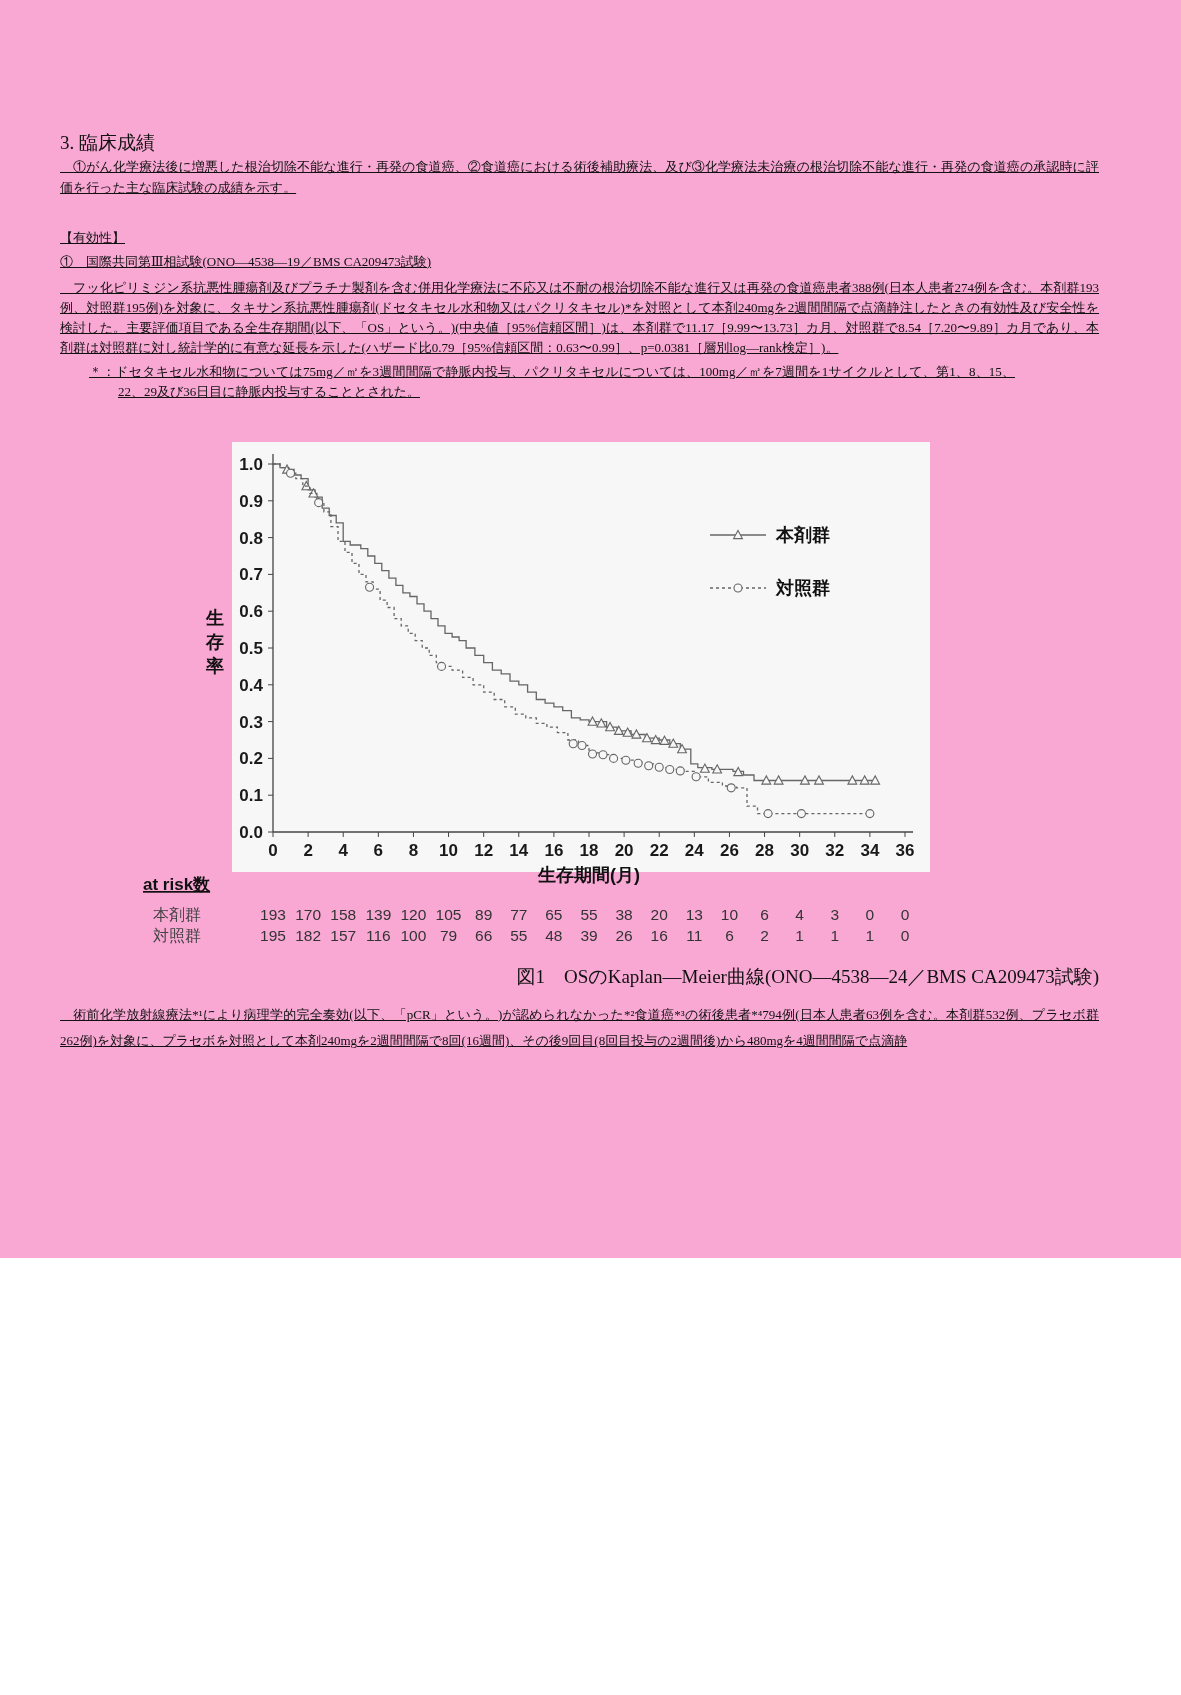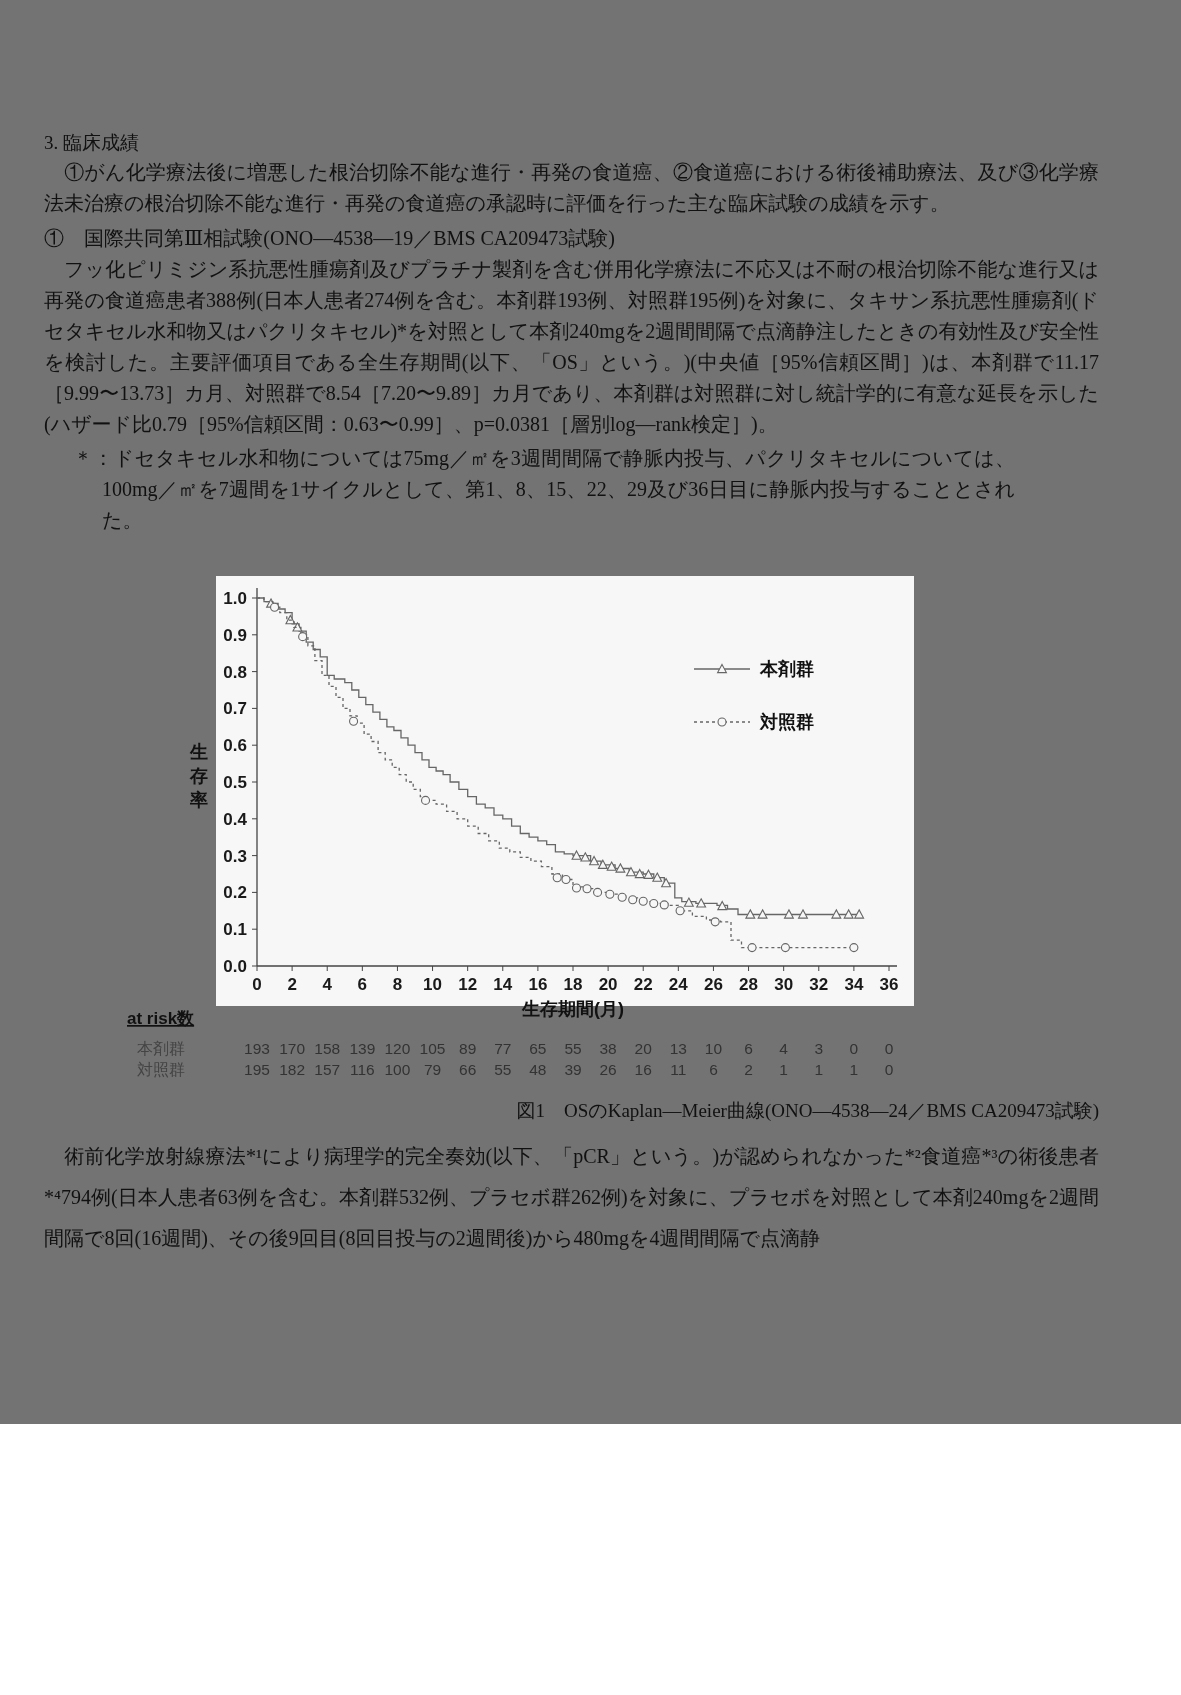--- a/index.html
+++ b/index.html
@@ -1,26 +1,26 @@
 <!DOCTYPE html>
 <html><head>
 <meta charset="utf-8">
 <style>
   * { margin:0; padding:0; box-sizing:border-box; }
   html,body { background:#ffffff; }
   .page {
-    width:1181px; height:1424px; background:#737373; overflow:hidden;
+    width:1181px; height:1258px; background:#f9a8d4; overflow:hidden;
     font-family:"Liberation Serif","DejaVu Serif",serif; color:#111;
-    padding:128px 82px 0 44px; position:relative;
+    padding:128px 82px 0 60px; position:relative;
   }
-  .txt { font-size:20px; line-height:1.55; text-align:justify; }
+  .txt { font-size:13px; line-height:1.55; text-align:justify;text-decoration:underline; }
   .section-title { font-size:19px; line-height:1.55; }
   .efficacy-header { margin-top:30px; }
   .trial-heading { margin-top:4px; }
-  .trial-body { margin-top:0; }
+  .trial-body { margin-top:6px; }
   .footnote { margin-top:3px; margin-left:58px; text-indent:-29px; padding-right:84px; }
   .chart-figure { margin-top:40px; }
   .chart-svg { display:block; }
   .chart-svg text { font-family:"Liberation Sans","DejaVu Sans",sans-serif; }
   .tick { font-size:17px; font-weight:bold; fill:#1a1a1a; }
   .axis-title { font-size:18px; font-weight:bold; fill:#111; }
   .legend-label { font-size:18px; font-weight:bold; fill:#111; }
   .atrisk-head { font-size:17px; font-weight:bold; fill:#111; text-decoration:underline; }
   .atrisk-name { font-size:16px; fill:#444; }
   .atrisk-num { font-size:15.5px; fill:#333; }
@@ -30,20 +30,21 @@
 </style>
 </head>
 <body>
 
 <div class="page">
 
   <p class="section-title">3. 臨床成績</p>
 
   <p class="txt">　①がん化学療法後に増悪した根治切除不能な進行・再発の食道癌、②食道癌における術後補助療法、及び③化学療法未治療の根治切除不能な進行・再発の食道癌の承認時に評価を行った主な臨床試験の成績を示す。</p>
 
+  <p class="txt efficacy-header">【有効性】</p>
 
   <p class="txt trial-heading">①　国際共同第Ⅲ相試験(ONO—4538—19／BMS CA209473試験)</p>
 
   <p class="txt trial-body">　フッ化ピリミジン系抗悪性腫瘍剤及びプラチナ製剤を含む併用化学療法に不応又は不耐の根治切除不能な進行又は再発の食道癌患者388例(日本人患者274例を含む。本剤群193例、対照群195例)を対象に、タキサン系抗悪性腫瘍剤(ドセタキセル水和物又はパクリタキセル)*を対照として本剤240mgを2週間間隔で点滴静注したときの有効性及び安全性を検討した。主要評価項目である全生存期間(以下、「OS」という。)(中央値［95%信頼区間］)は、本剤群で11.17［9.99〜13.73］カ月、対照群で8.54［7.20〜9.89］カ月であり、本剤群は対照群に対し統計学的に有意な延長を示した(ハザード比0.79［95%信頼区間：0.63〜0.99］、p=0.0381［層別log—rank検定］)。</p>
 
   <p class="txt footnote">＊：ドセタキセル水和物については75mg／㎡を3週間間隔で静脈内投与、パクリタキセルについては、100mg／㎡を7週間を1サイクルとして、第1、8、15、22、29及び36日目に静脈内投与することとされた。</p>
 
   <figure class="chart-figure">
     <svg id="km-svg" class="chart-svg" width="1017" height="512" viewBox="0 0 1017 512">
         <rect x="172" y="0" width="698" height="430" fill="#f7f7f7"></rect>

